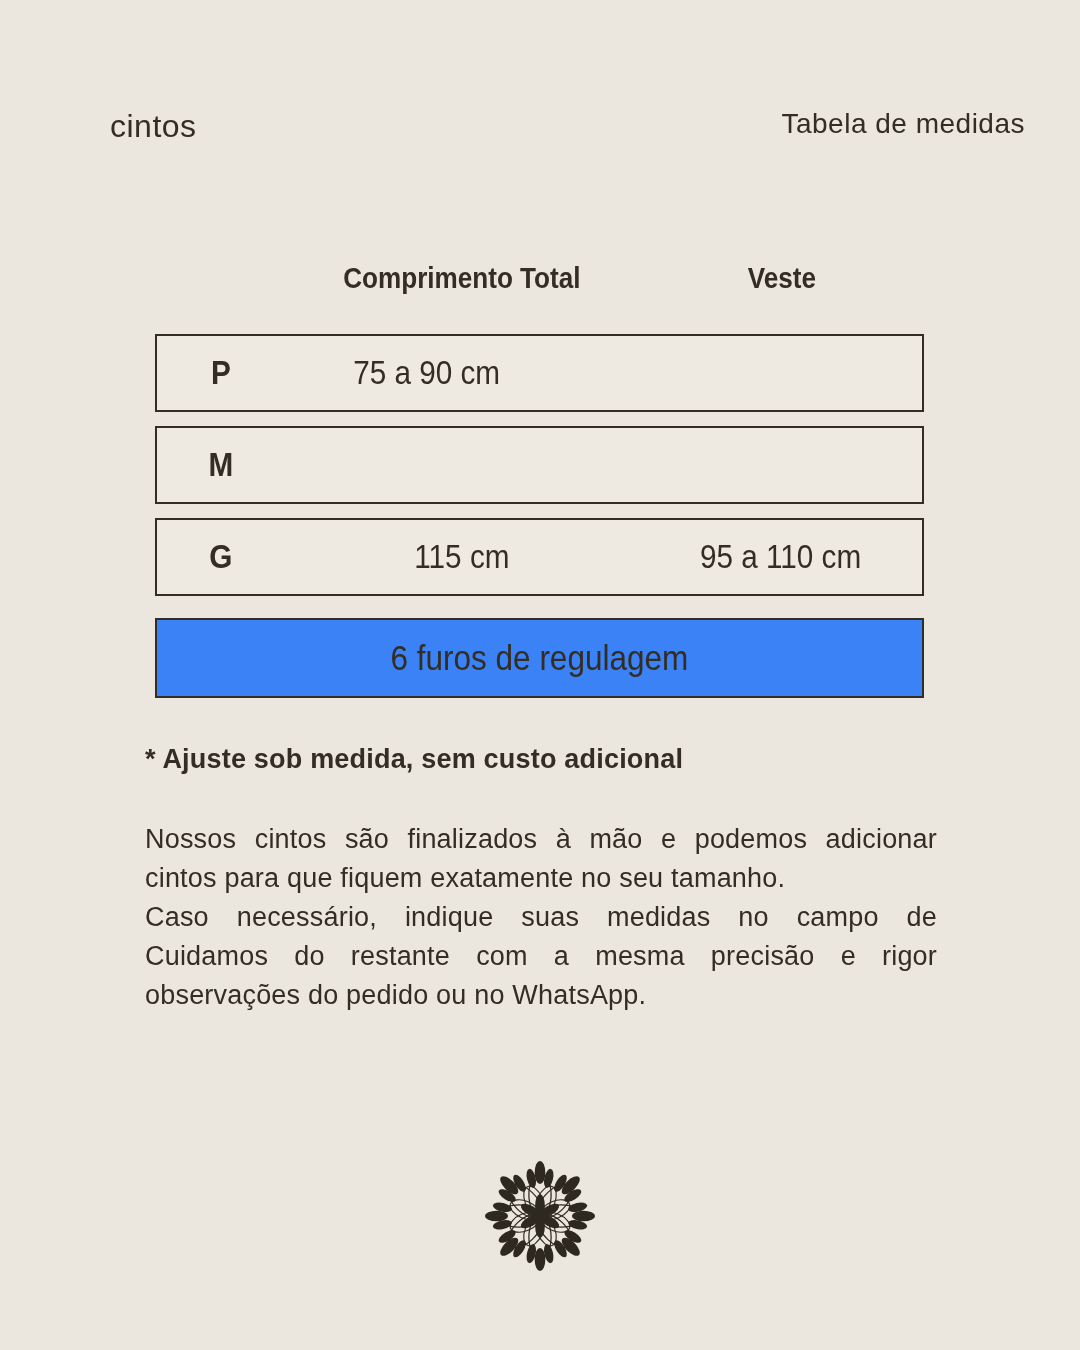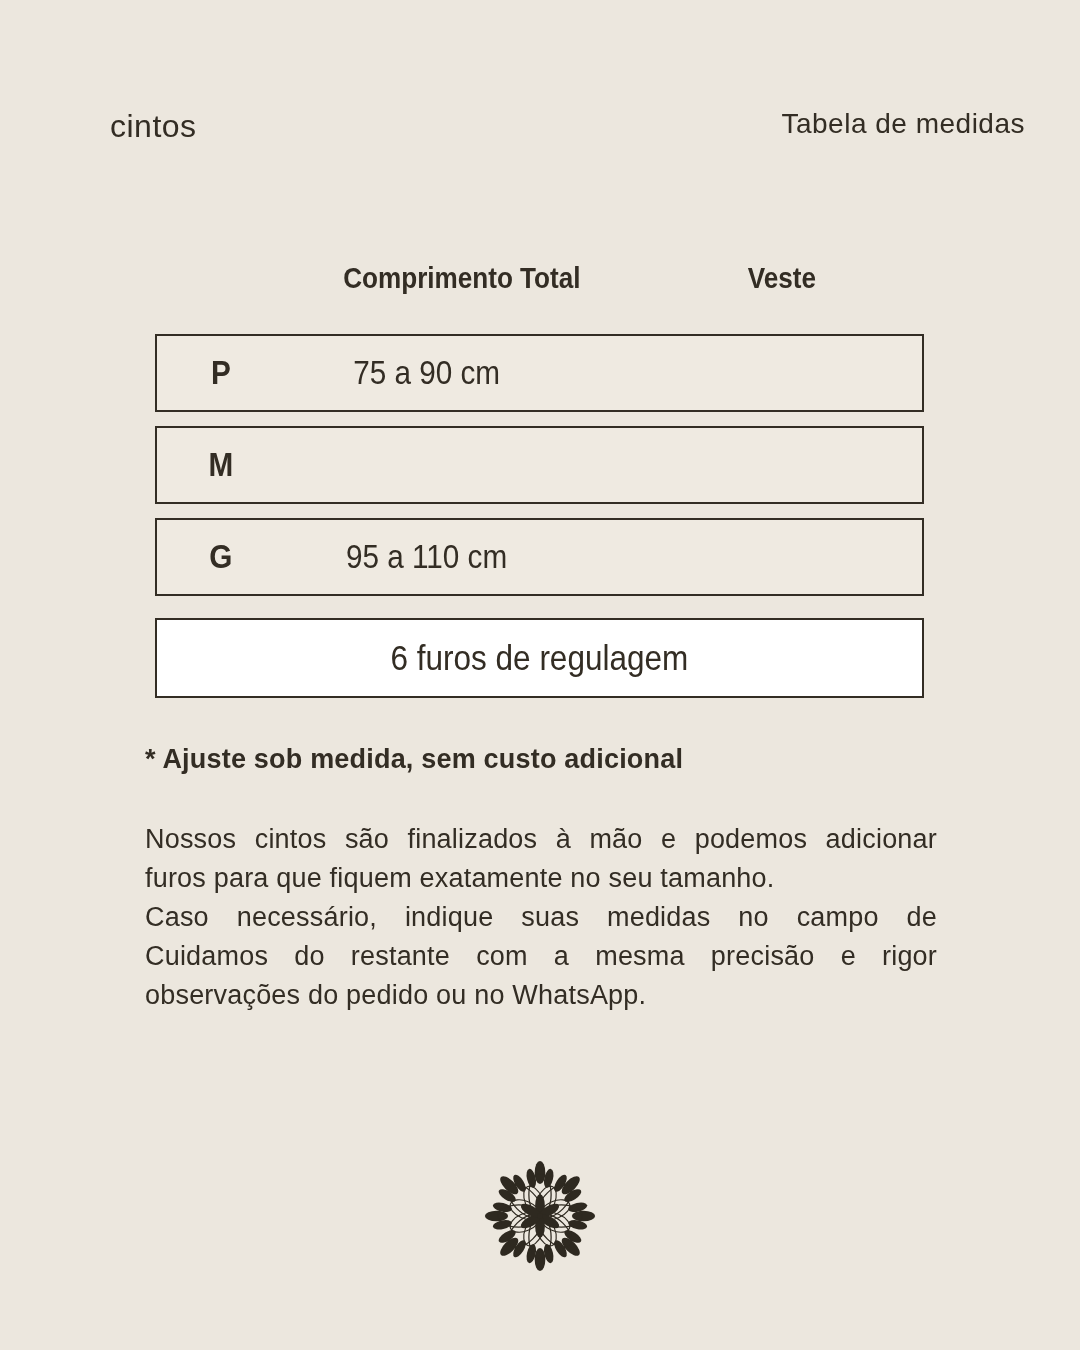--- a/index.html
+++ b/index.html
@@ -70,21 +70,21 @@
   }
   .cell {
     font-size: 33px;
   }
   .full-row {
     display: flex;
     align-items: center;
     justify-content: center;
     height: 76px;
     border: 2px solid #332D24;
-    background: #ffffff;
+    background: #3b82f6;
     font-size: 35px;
   }
 
   
   .note-bold {
     position: absolute;
     left: 145px;
     top: 744px;
     width: 800px;
     font-weight: 700;
@@ -146,36 +146,39 @@
   <div class="trow">
     <div class="col-size size-letter">
       <span class="condensed">M</span>
     </div>
   </div>
 
   <div class="trow last">
     <div class="col-size size-letter">
       <span class="condensed">G</span>
     </div>
+    <div class="col-comp cell">
+      <span class="condensed">115 cm</span>
+    </div>
     <div class="col-veste cell">
       <span class="condensed">95 a 110 cm</span>
     </div>
   </div>
 
   <div class="full-row">
     <span class="condensed">6 furos de regulagem</span>
   </div>
 
 </div>
 
 <div class="note-bold">* Ajuste sob medida, sem custo adicional</div>
 
 <div class="body-text">
   <div class="line just">Nossos cintos são finalizados à mão e podemos adicionar</div>
-  <div class="line">furos para que fiquem exatamente no seu tamanho.</div>
+  <div class="line">cintos para que fiquem exatamente no seu tamanho.</div>
   <div class="line just">Caso necessário, indique suas medidas no campo de</div>
   <div class="line just">Cuidamos do restante com a mesma precisão e rigor</div>
   <div class="line">observações do pedido ou no WhatsApp.</div>
 </div>
 
 <div class="logo-wrap">
   <svg viewBox="-60 -60 120 120" width="116" height="116">
 
     <g fill="#2E2920">
       <g transform="rotate(0)">

